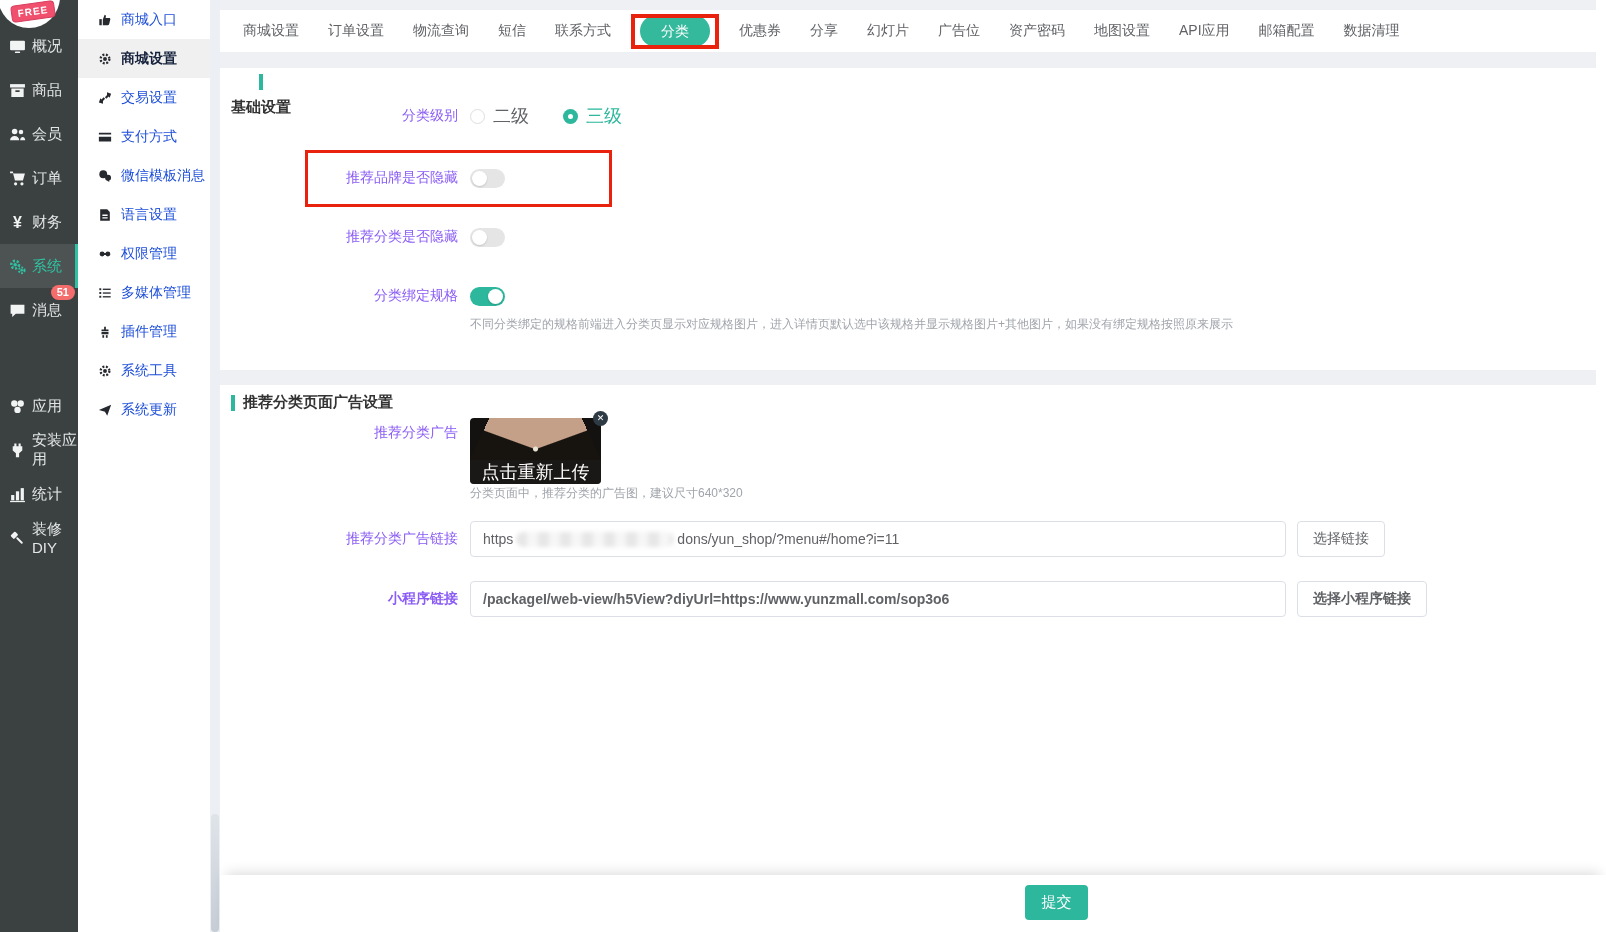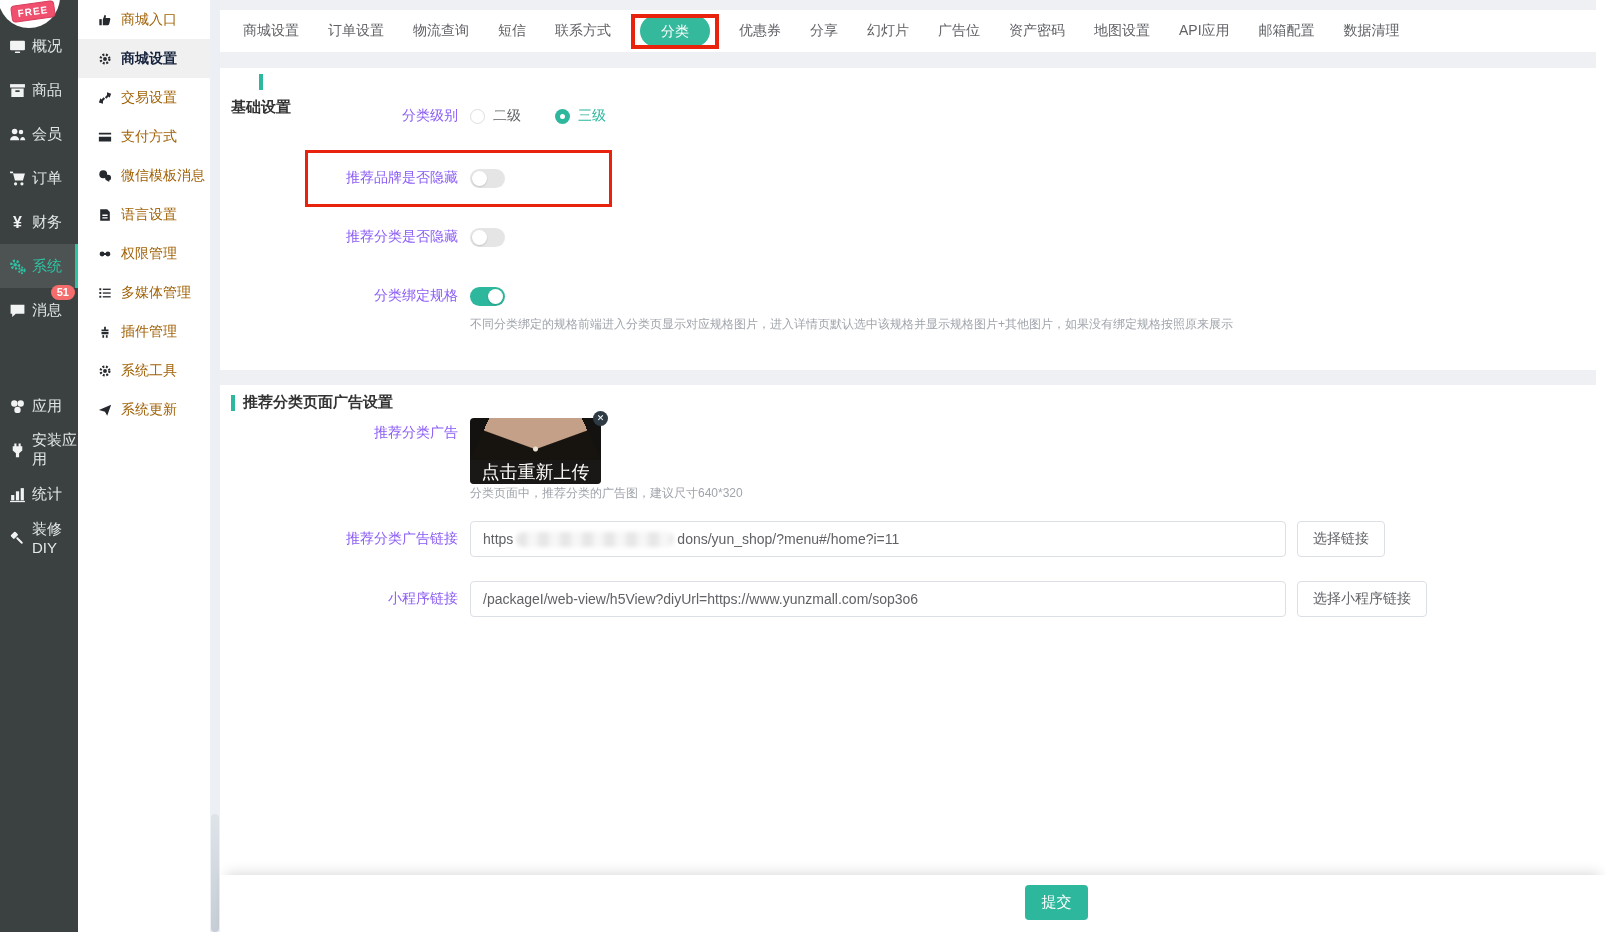--- a/index.html
+++ b/index.html
@@ -15,21 +15,21 @@
   .pitem { position:relative; height:44px; display:flex; align-items:center; padding-left:9px; gap:6px; color:#e3e6e6; font-size:15px; cursor:pointer; }
   .pitem .picon { width:17px; height:17px; flex:0 0 17px; color:#f2f4f4; display:flex; align-items:center; justify-content:center; font-weight:bold; }
   .pitem.active { background:#4d5252; color:#2fc2a2; box-shadow:inset -3px 0 0 #2fc2a2; }
   .pitem.active .picon { color:#2fc2a2; }
   .pitem.gap-before { margin-top:52px; }
   .pbadge { position:absolute; right:3px; top:-3px; background:#f56c6c; color:#fff; font-size:11px; font-weight:bold; padding:1px 6px; border-radius:9px; line-height:13px; }
   .yen-glyph { font-size:16px; line-height:17px; }
 
   
   .secondary-sidebar { position:absolute; left:78px; top:0; width:132px; height:932px; background:#fff; z-index:4; }
-  .sitem { height:39px; display:flex; align-items:center; padding-left:20px; gap:9px; font-size:14px; color:#a16207; cursor:pointer; }
+  .sitem { height:39px; display:flex; align-items:center; padding-left:20px; gap:9px; font-size:14px; color:#1d4ed8; cursor:pointer; }
   .sitem .sicon { width:14px; height:14px; flex:0 0 14px; color:#26292e; }
   .sitem.active { background:#f0f0f0; color:#17233d; font-weight:bold; }
 
   
   .gap-strip { position:absolute; left:210px; top:0; width:10px; height:932px; background:#eceff3; z-index:3; }
   .gap-thumb { position:absolute; left:1px; bottom:0; width:8px; height:118px; border-radius:4px; background:linear-gradient(180deg,#dfe4e9,#c6cdd5); }
   .right-strip { position:absolute; right:0; top:0; width:10px; height:932px; background:#fff; z-index:3; }
 
   
   .tabbar { position:absolute; left:220px; top:10px; width:1376px; height:42px; background:#fff; display:flex; align-items:center; padding-left:23px; gap:29px; }
@@ -44,21 +44,21 @@
   .card2 { left:220px; top:385px; width:1376px; height:490px; }
   .sec-head { position:absolute; left:11px; display:flex; align-items:center; gap:8px; }
   .sec-bar { width:4px; height:16px; background:#2db79c; }
   .sec-title { font-size:15px; font-weight:bold; color:#333; }
 
   .frow { position:absolute; left:0; display:flex; align-items:center; }
   .flabel { width:238px; text-align:right; font-size:14px; color:#8b5cf6; flex:0 0 238px; }
   .fctrl { margin-left:12px; display:flex; align-items:center; }
 
   
-  .radio { display:flex; align-items:center; gap:8px; font-size:14px; color:#606266; cursor:pointer; }
+  .radio { display:flex; align-items:center; gap:8px; font-size:18px; color:#606266; cursor:pointer; }
   .radio + .radio { margin-left:34px; }
   .rdot { width:15px; height:15px; border-radius:50%; border:1px solid #dcdee2; background:#fff; }
   .radio.checked .rdot { border:none; background:#2db79c; position:relative; }
   .radio.checked .rdot::after { content:""; position:absolute; left:5px; top:5px; width:5px; height:5px; border-radius:50%; background:#fff; }
   .radio.checked .rlabel { color:#2db79c; }
 
   
   .toggle { width:35px; height:19px; border-radius:10px; background:#e5e5e5; position:relative; cursor:pointer; }
   .toggle::after { content:""; position:absolute; top:2px; left:2px; width:15px; height:15px; border-radius:50%; background:#fff; box-shadow:0 1px 2px rgba(0,0,0,.15); }
   .toggle.on { background:#2db79c; }
@@ -423,21 +423,21 @@
     <span class="fctrl">
       <span class="tinput">
           <span>https</span>
           <span class="redact"></span>
           <span>dons/yun_shop/?menu#/home?i=11</span>
         </span>
       <span class="linkbtn">选择链接</span>
     </span>
   </div>
 
-  <div class="frow" style="top:196px; height:36px;">
+  <div class="frow" style="top:196px; height:36px;font-weight:bold;">
     <span class="flabel">小程序链接</span>
     <span class="fctrl">
       <span class="tinput">
           <span>/packageI/web-view/h5View?diyUrl=https://www.yunzmall.com/sop3o6</span>
         </span>
       <span class="linkbtn">选择小程序链接</span>
     </span>
   </div>
 </div>
 

